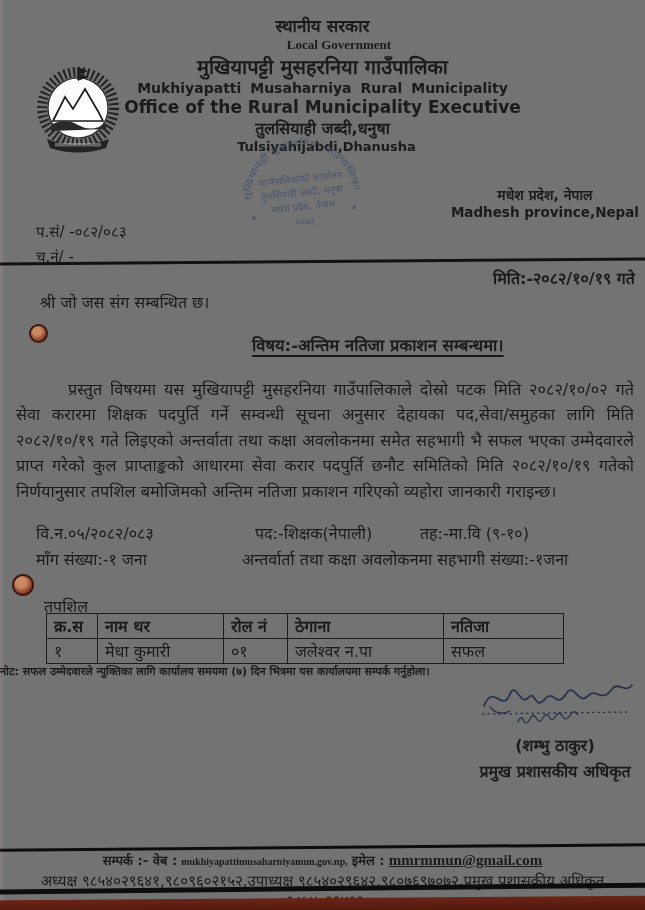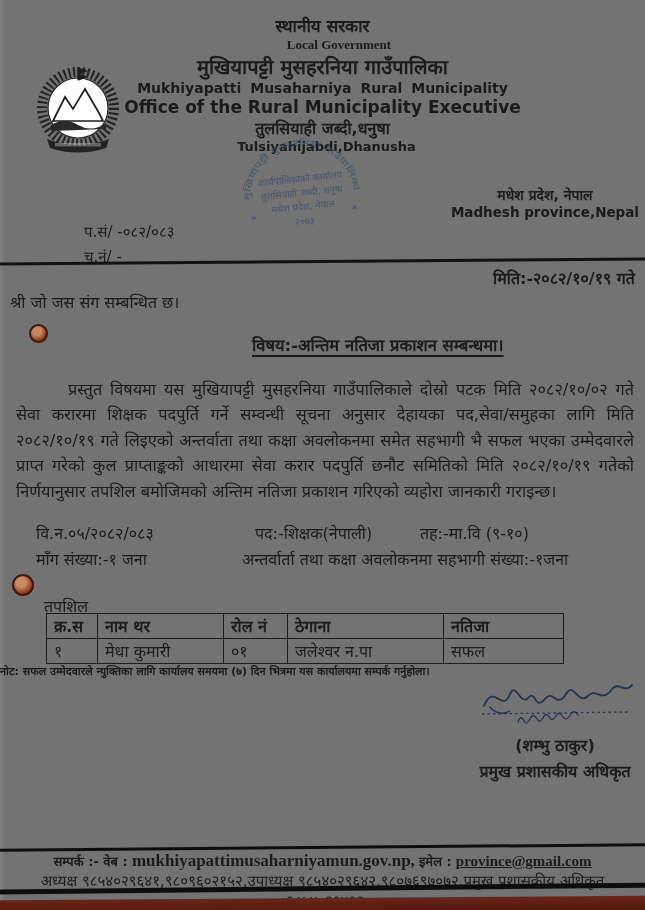--- a/index.html
+++ b/index.html
@@ -21,25 +21,25 @@
   .h-np4{font-size:16px;font-weight:600;margin-top:1px;}
   .h-en4{font-size:13px;font-weight:700;padding-left:8px;}
   
   .emblem{top:62px;left:26px;width:104px;height:96px;}
   .stamp{top:124px;left:226px;width:152px;height:142px;transform:rotate(-6deg);opacity:.82;}
   
   .prov{top:186px;right:6px;text-align:center;line-height:1.3;}
   .prov-np{font-size:14px;font-weight:600;}
   .prov-en{font-size:13.5px;font-weight:700;}
   
-  .refs{top:220px;left:36px;font-size:15px;line-height:25px;margin-left:48px;}
+  .refs{top:220px;left:36px;font-size:15px;line-height:25px;}
   
   .rule1{top:260px;left:-4px;width:654px;height:3px;background:#121212;transform:rotate(-0.45deg);}
   .date{top:267px;right:10px;font-size:16px;font-weight:600;}
-  .salut{top:291px;left:10px;font-size:16px;}
+  .salut{top:291px;left:40px;font-size:16px;}
   .subject{top:333px;left:252px;font-size:16.5px;font-weight:600;
     text-decoration:underline;text-underline-offset:4px;text-decoration-thickness:1.5px;}
   
   .body-par{top:377px;left:16px;width:618px;font-size:16.3px;line-height:25.4px;
     text-align:justify;text-indent:52px;max-height:130px;overflow:hidden;}
   
   .inf{font-size:16px;}
   .inf1a{top:522px;left:36px;}
   .inf1b{top:522px;left:255px;}
   .inf1c{top:522px;left:420px;}
@@ -53,21 +53,21 @@
   table.res td{font-weight:400;}
   .note{top:663px;left:0;font-size:11px;font-weight:600;width:610px;}
   
   .sig-wrap{top:676px;left:455px;width:200px;text-align:center;}
   .sig-name{font-size:16px;font-weight:600;margin-top:2px;}
   .sig-title{font-size:16px;font-weight:600;margin-top:4px;}
   
   .f-rule-top{top:846px;left:-4px;width:654px;height:3px;background:#0d0d0d;transform:rotate(-0.5deg);}
   .f-line1{top:851px;left:0;width:100%;text-align:center;font-size:13px;}
   .f-line1 .lbl{font-weight:600;}
-  .f-line1 .web{font-weight:700;font-size:17px;font-family:"Liberation Serif","DejaVu Serif",serif;}
+  .f-line1 .web{font-weight:700;font-size:10px;font-family:"Liberation Serif","DejaVu Serif",serif;}
   .f-line1 .mail{font-weight:700;font-size:15px;text-decoration:underline;
     font-family:"Liberation Serif","DejaVu Serif",serif;}
   .f-line2{top:870px;left:0;width:100%;text-align:center;font-size:15px;}
   .f-rule-bot{top:886px;left:-4px;width:654px;height:5px;background:#0d0d0d;transform:rotate(-0.6deg);}
   .floor{top:898px;left:-6px;width:660px;height:16px;transform:rotate(-0.4deg);
     background:linear-gradient(180deg,#6b2517,#4d160c);}
   .scan-edge{top:0;left:0;width:5px;height:910px;
     background:linear-gradient(90deg,rgba(150,140,143,.55),rgba(255,255,255,0));}
   
   .punch{border-radius:50%;border:2px solid #40190f;
@@ -187,19 +187,19 @@
     </svg>
     <div class="sig-name">(शम्भु ठाकुर)</div>
     <div class="sig-title">प्रमुख प्रशासकीय अधिकृत</div>
   </div>
 
   <div class="abs f-rule-top"></div>
   <div class="abs f-line1">
     <span class="lbl">सम्पर्क :- वेब :</span>
     <span class="web">mukhiyapattimusaharniyamun.gov.np,</span>
     <span class="lbl">इमेल :</span>
-    <span class="mail">province@gmail.com</span>
+    <span class="mail">mmrmmun@gmail.com</span>
   </div>
   <div class="abs f-line2">अध्यक्ष ९८५४०२९६४१,९८०९६०२१५२,उपाध्यक्ष ९८५४०२९६४२,९८०७६९७०७२,प्रमुख प्रशासकीय अधिकृत :९८५४०२९४१२</div>
   <div class="abs f-rule-bot"></div>
   <div class="abs floor"></div>
 
 </div>
 
 </body></html>

